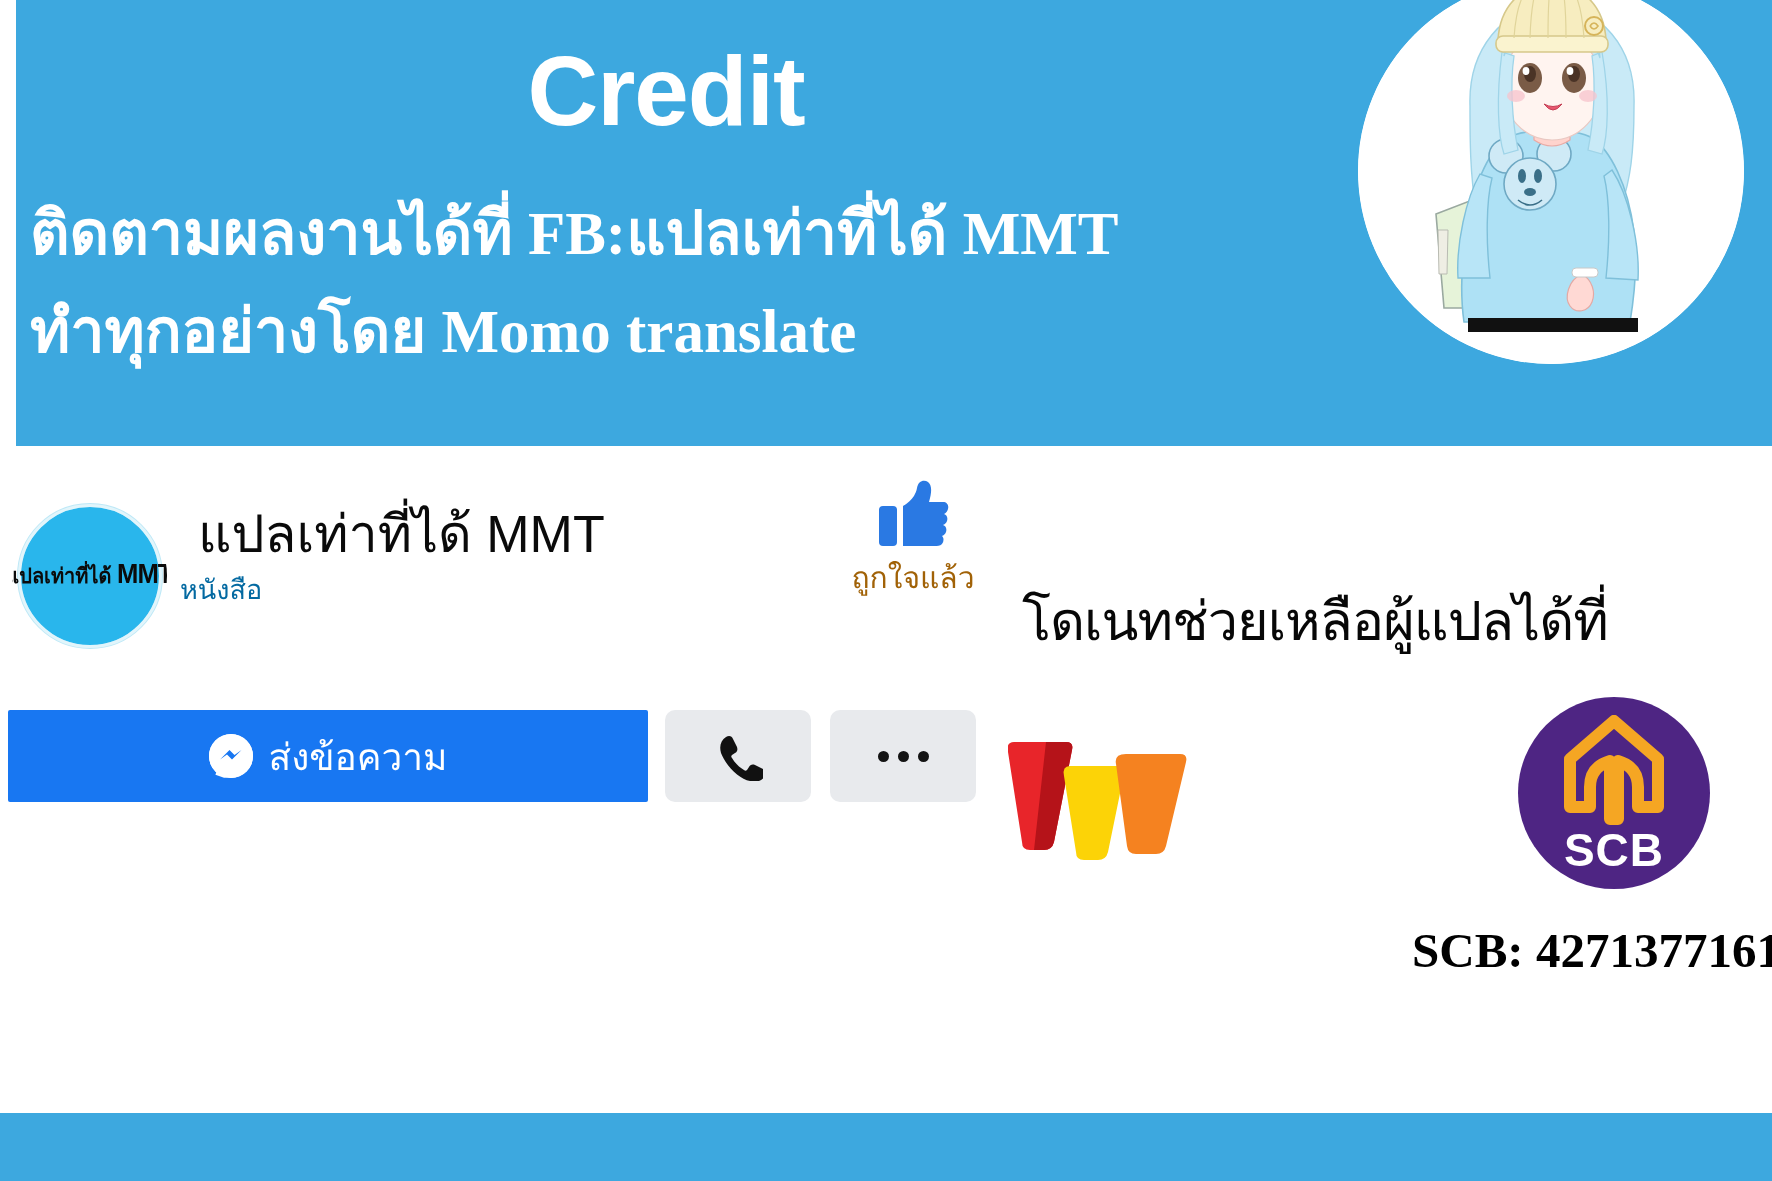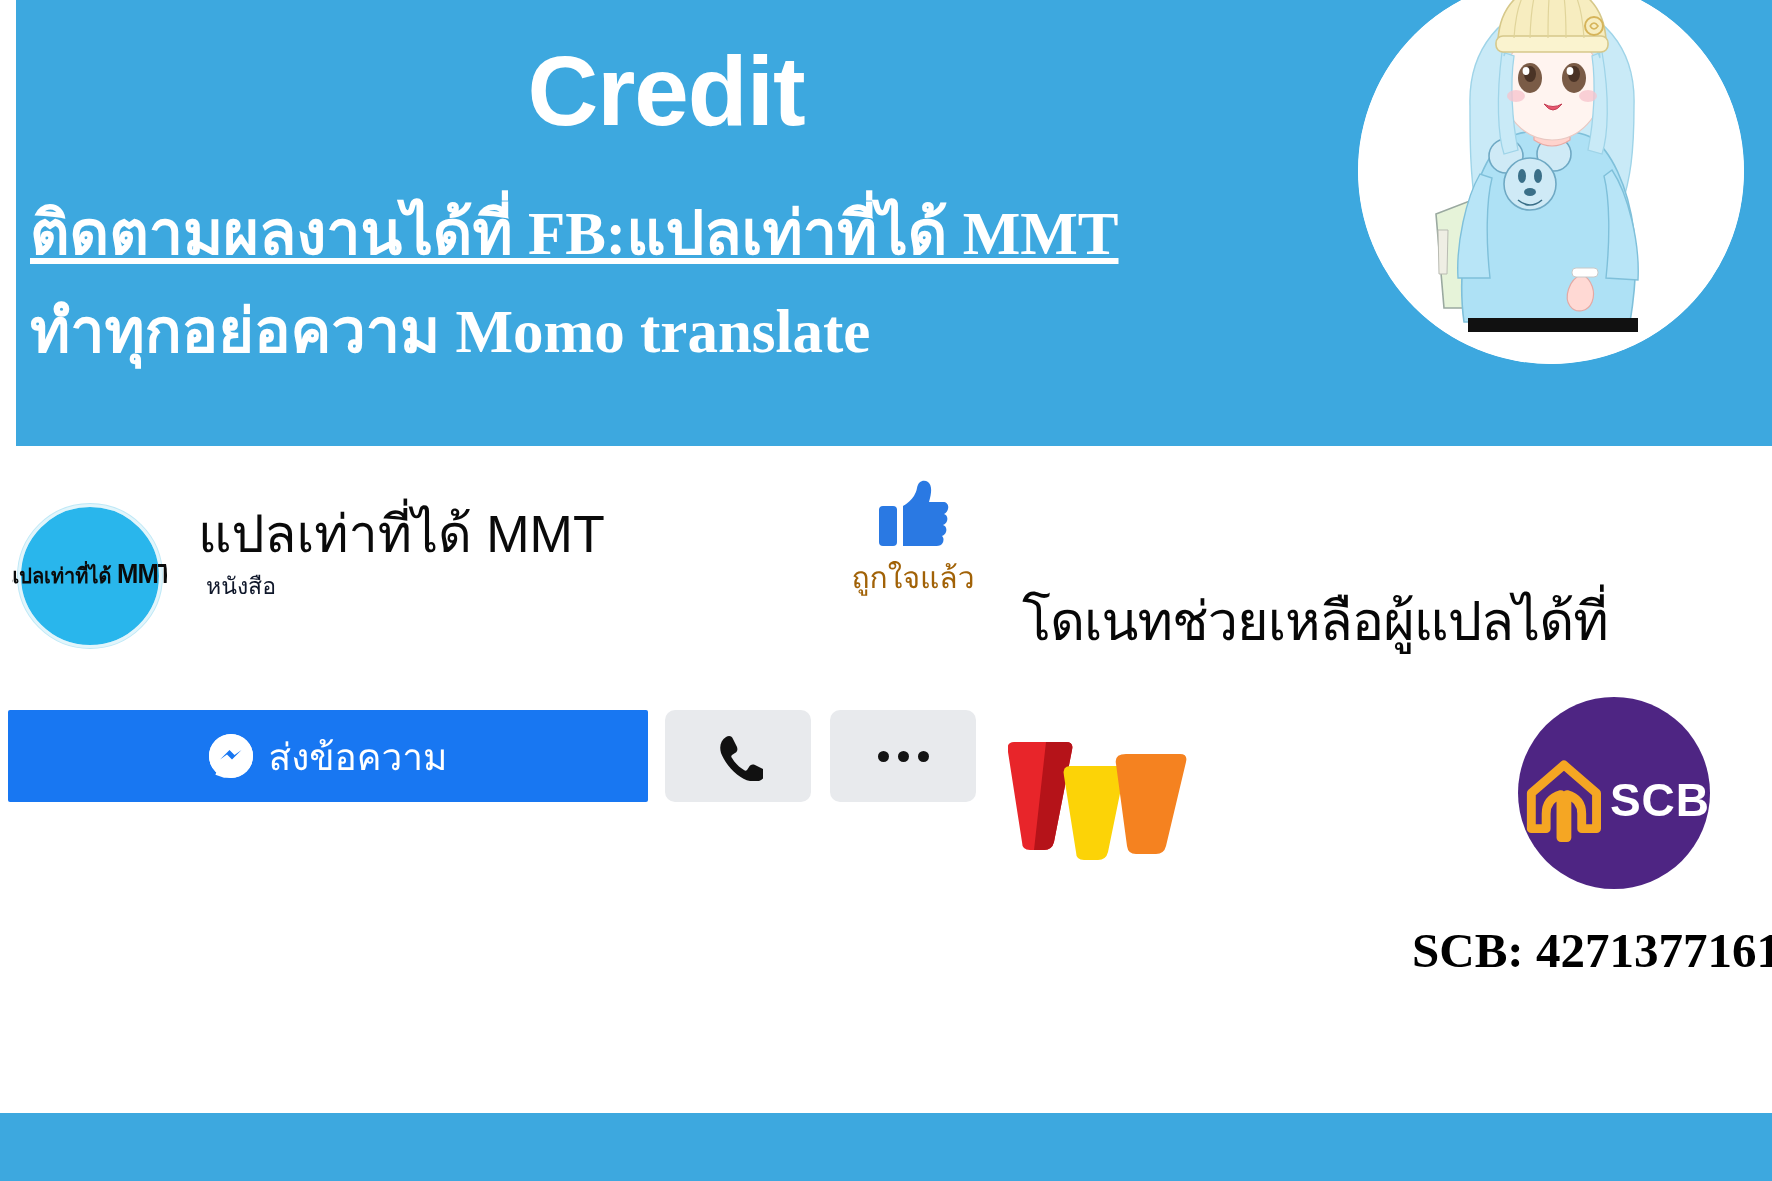--- a/index.html
+++ b/index.html
@@ -43,21 +43,21 @@
   .banner-line {
     position: absolute;
     left: 14px;
     color: #ffffff;
     font-family: "Liberation Serif", "DejaVu Serif", serif;
     font-weight: 700;
     font-size: 61px;
     line-height: 1.1;
     white-space: nowrap;
   }
-  .banner-line.l1 { top: 200px; text-decoration: underline; }
+  .banner-line.l1 { top: 200px; }
   .banner-line.l2 { top: 298px; }
 
   
   .avatar-wrap {
     position: absolute;
     left: 1342px;
     top: -22px;
     width: 386px;
     height: 386px;
     border-radius: 50%;
@@ -116,24 +116,24 @@
     position: absolute;
     left: 198px; top: 22px;
     color: #0a0a0a;
     font-family: "Liberation Sans", "DejaVu Sans", sans-serif;
     font-size: 52px;
     font-weight: 400;
     white-space: nowrap;
   }
   .page-category {
     position: absolute;
-    left: 206px; top: 98px;
-    color: #0f172a;
-    font-family: "Liberation Sans", "DejaVu Sans", sans-serif;
-    font-size: 23px;
+    left: 180px; top: 98px;
+    color: #0369a1;
+    font-family: "Liberation Sans", "DejaVu Sans", sans-serif;
+    font-size: 27px;
     white-space: nowrap;
   }
 
   
   .like-block {
     position: absolute;
     left: 838px; top: 480px;
     width: 150px;
     text-align: center;
   }
@@ -215,21 +215,21 @@
     position: absolute;
     left: 1008px; top: 730px;
     width: 180px; height: 130px;
   }
   .scb-logo {
     position: absolute;
     left: 1518px; top: 697px;
     width: 192px; height: 192px;
     border-radius: 50%;
     background: #4e2583;
-    display: flex; flex-direction: row;
+    display: flex; flex-direction: column;
     align-items: center; justify-content: flex-start;
     padding-top: 18px;
     overflow: hidden;
   }
   .scb-text {
     font-family: "Liberation Sans", "DejaVu Sans", sans-serif;
     font-weight: 700;
     font-size: 46px;
     color: #ffffff;
     letter-spacing: 1px;
@@ -272,21 +272,21 @@
   }
 </style>
 </head>
 <body>
 
 <div id="root">
 
   <div class="banner">
     <div class="banner-title">Credit</div>
     <div class="banner-line l1">ติดตามผลงานได้ที่ FB:แปลเท่าที่ได้ MMT</div>
-    <div class="banner-line l2">ทำทุกอย่อความ Momo translate</div>
+    <div class="banner-line l2">ทำทุกอย่างโดย Momo translate</div>
 
     <div class="avatar-wrap">
       <svg class="avatar-art" viewBox="0 0 386 386">
         <defs>
           <clipPath id="circClip">
               <circle cx="193" cy="193" r="193"></circle>
             </clipPath>
         </defs>
         <g clip-path="url(#circClip)">
           <rect width="386" height="386" fill="#ffffff"></rect>

